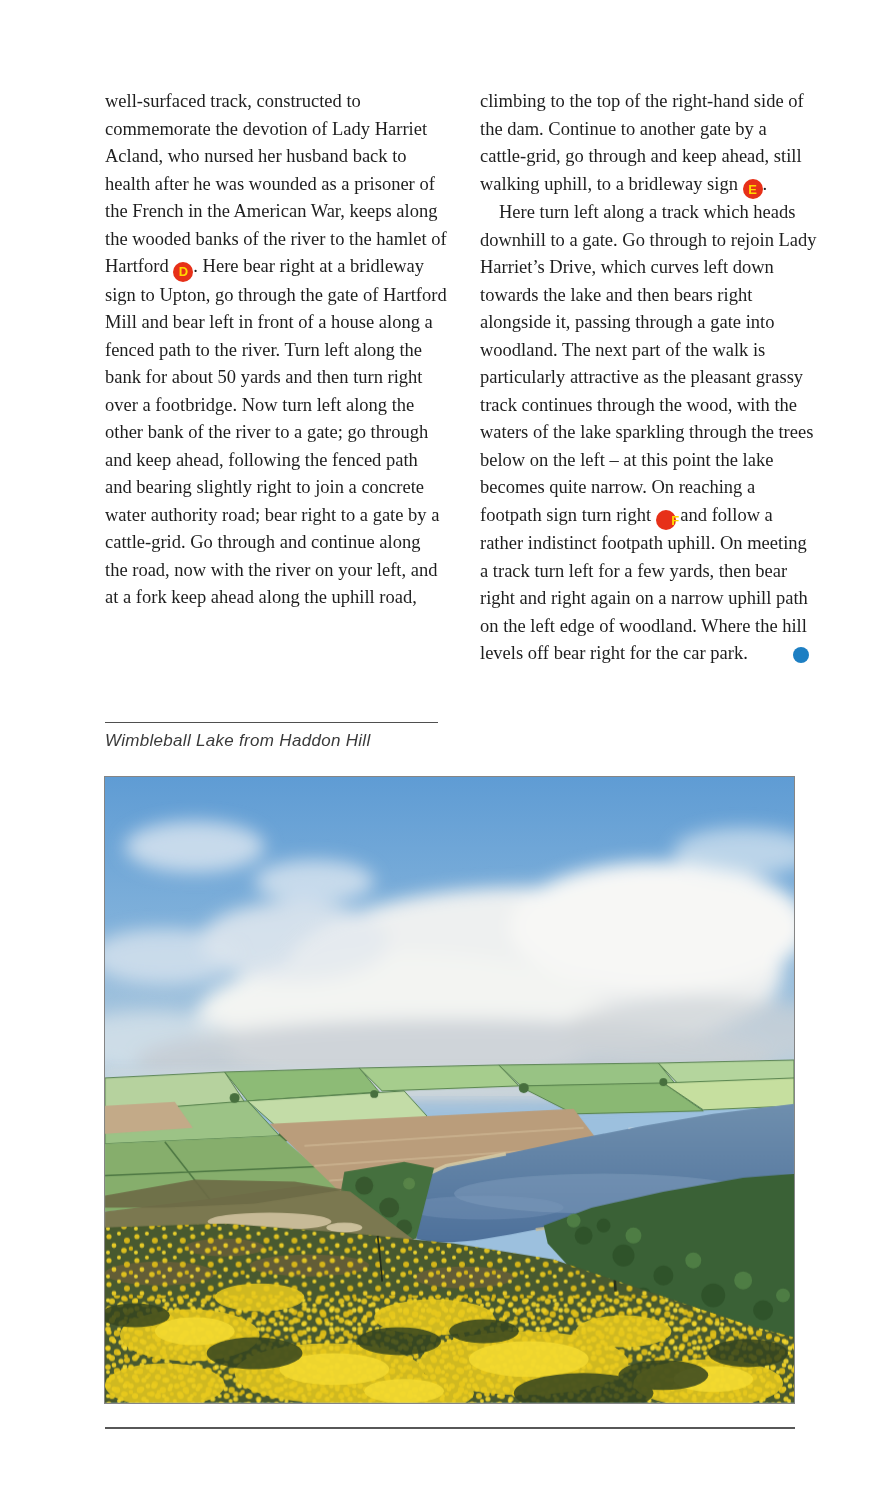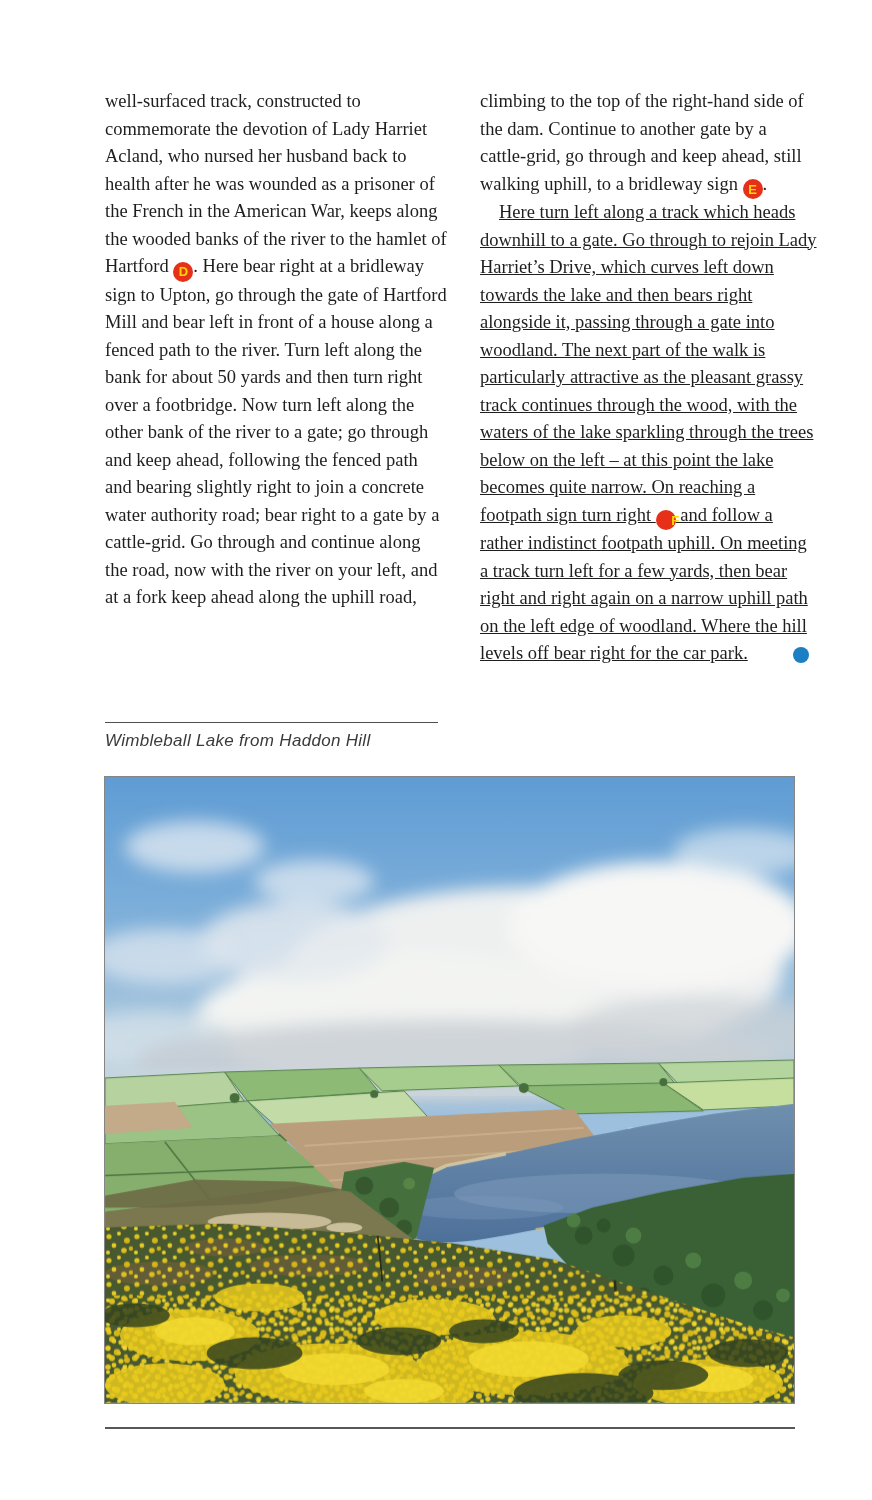--- a/index.html
+++ b/index.html
@@ -3,21 +3,21 @@
 <meta charset="utf-8">
 <style>
   html,body{margin:0;padding:0;background:#ffffff;}
   .page{position:relative;width:872px;height:1432px;background:#ffffff;overflow:hidden;
         font-family:"Liberation Serif","DejaVu Serif",serif;}
   .col{position:absolute;top:88px;font-size:18.5px;line-height:27.5px;color:#1e1e1e;
        text-align:left;}
   .col-left{left:105px;width:342px;}
   .col-right{left:480px;width:337px;}
   .body-p{margin:0;}
-  .p-indent{text-indent:19px;text-decoration:underline;}
+  .p-indent{text-indent:19px;}
   .marker{display:inline-flex;align-items:center;justify-content:center;
           width:20px;height:20px;border-radius:50%;background:#e73018;color:#ffd800;
           font-family:"Liberation Sans",sans-serif;font-size:13px;font-weight:bold;
           line-height:1;vertical-align:-4px;}
   .end-dot{position:absolute;right:8px;bottom:5px;width:16px;height:16px;
            border-radius:50%;background:#1d7fc3;}
   .caption-rule{position:absolute;left:105px;top:722px;width:333px;height:1px;background:#4f4f4f;}
   .caption{position:absolute;left:105px;top:731px;font-family:"Liberation Sans",sans-serif;
            font-style:italic;font-size:17px;color:#3a3a3a;letter-spacing:.3px;}
   .photo{position:absolute;left:104px;top:776px;width:689px;height:626px;margin:0;

